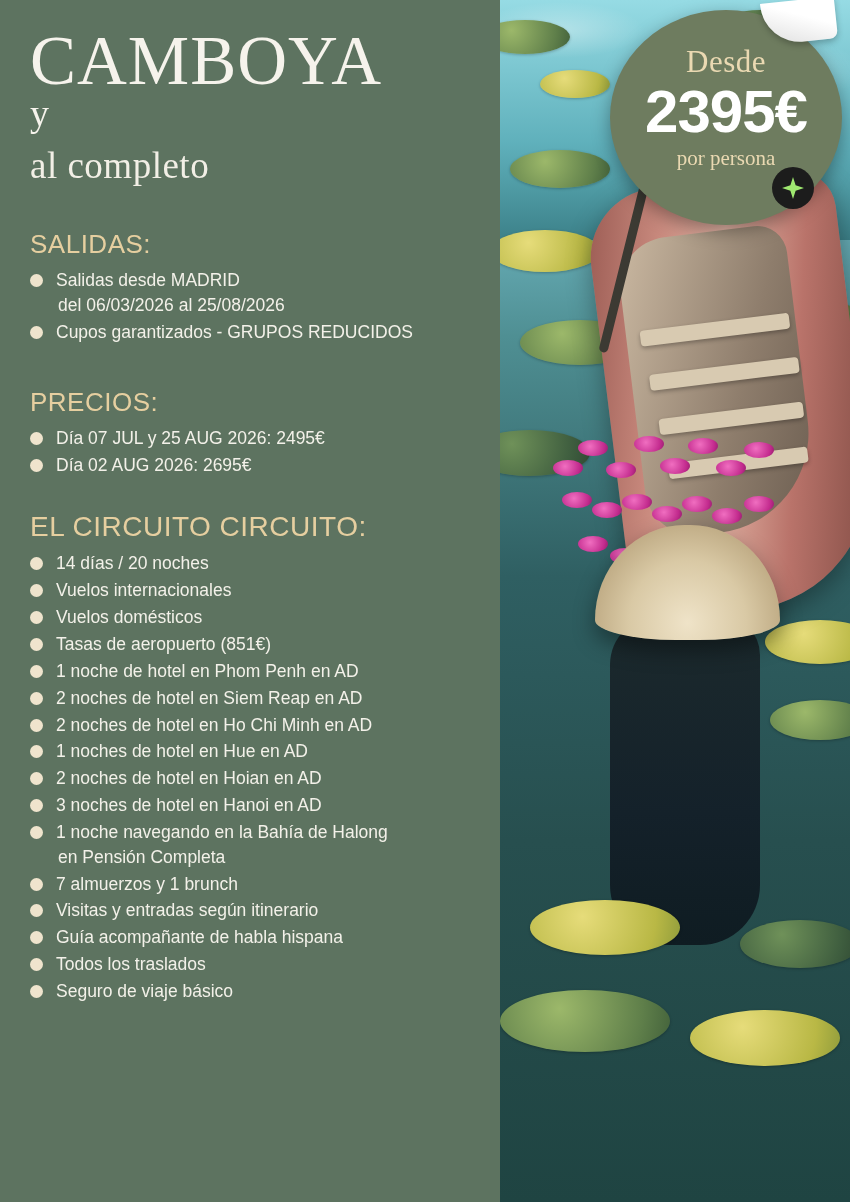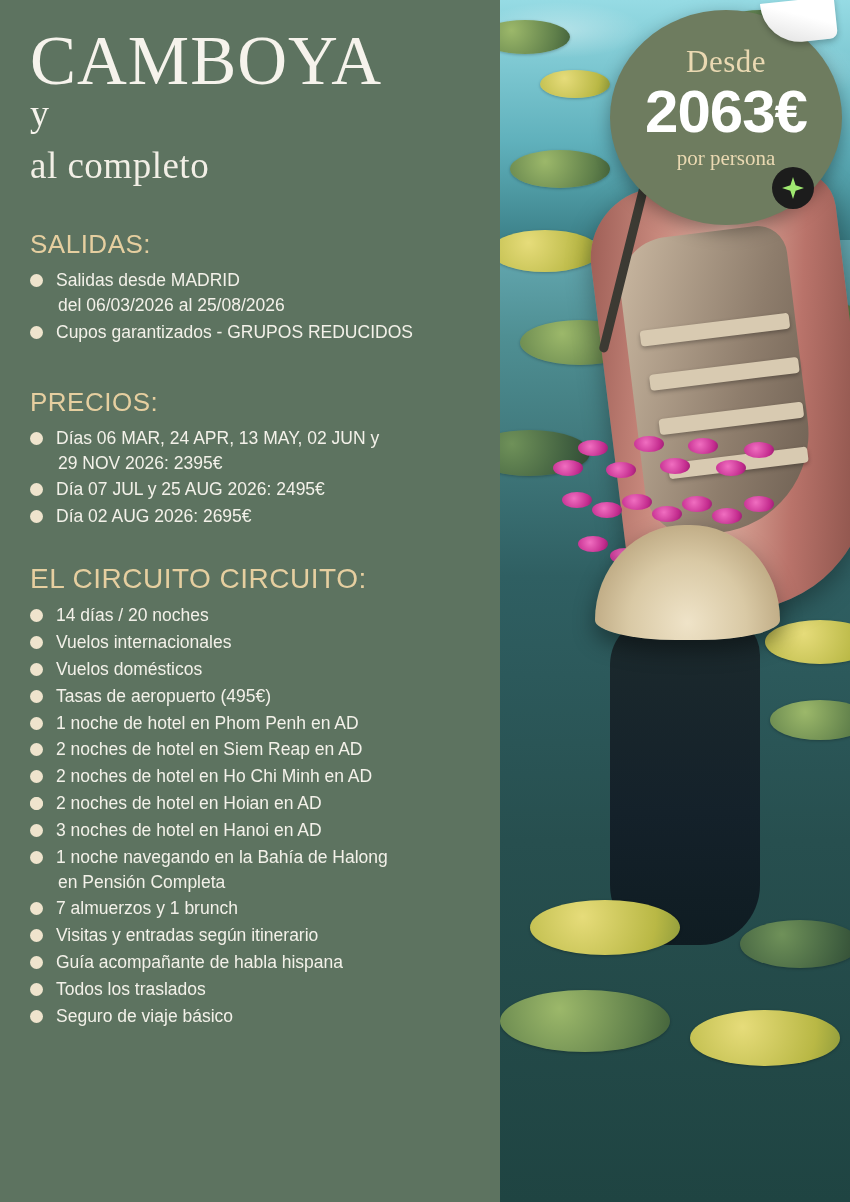--- a/index.html
+++ b/index.html
@@ -189,43 +189,38 @@
       <li>
         <span class="dot"></span>
         <span>Cupos garantizados - GRUPOS REDUCIDOS</span>
       </li>
     </ul>
 
     <div class="section-title">PRECIOS:</div>
     <ul class="bullets">
       <li>
         <span class="dot"></span>
-        <span>Días 06 MAR, 24 APR, 13 MAY, 02 JUN y</span>
-        <span class="l2">29 NOV 2026: 2395€</span>
-      </li>
-      <li>
-        <span class="dot"></span>
         <span>Día 07 JUL y 25 AUG 2026: 2495€</span>
       </li>
       <li>
         <span class="dot"></span>
         <span>Día 02 AUG 2026: 2695€</span>
       </li>
     </ul>
 
     <div class="section-title big">EL CIRCUITO CIRCUITO:</div>
     <ul class="bullets tight">
       <li><span class="dot"></span><span>14 días / 20 noches</span></li>
       <li><span class="dot"></span><span>Vuelos internacionales</span></li>
       <li><span class="dot"></span><span>Vuelos domésticos</span></li>
-      <li><span class="dot"></span><span>Tasas de aeropuerto (495€)</span></li>
+      <li><span class="dot"></span><span>Tasas de aeropuerto (851€)</span></li>
       <li><span class="dot"></span><span>1 noche de hotel en Phom Penh en AD</span></li>
       <li><span class="dot"></span><span>2 noches de hotel en Siem Reap en AD</span></li>
       <li><span class="dot"></span><span>2 noches de hotel en Ho Chi Minh en AD</span></li>
-      <li><span class="dot"></span></li>
+      <li><span class="dot"></span><span>1 noches de hotel en Hue en AD</span></li>
       <li><span class="dot"></span><span>2 noches de hotel en Hoian en AD</span></li>
       <li><span class="dot"></span><span>3 noches de hotel en Hanoi en AD</span></li>
       <li>
         <span class="dot"></span>
         <span>1 noche navegando en la Bahía de Halong</span>
         <span class="l2">en Pensión Completa</span>
       </li>
       <li><span class="dot"></span><span>7 almuerzos y 1 brunch</span></li>
       <li><span class="dot"></span><span>Visitas y entradas según itinerario</span></li>
       <li><span class="dot"></span><span>Guía acompañante de habla hispana</span></li>
@@ -284,21 +279,21 @@
 
     <div class="pad y" style="left:30px; top:900px; width:150px; height:55px;"></div>
     <div class="pad" style="left:0px;  top:990px; width:170px; height:62px;"></div>
     <div class="pad y" style="left:190px;top:1010px; width:150px; height:56px;"></div>
     <div class="pad d" style="left:240px;top:920px; width:120px; height:48px;"></div>
 
   </div>
 
   <div class="badge">
     <div class="desde">Desde</div>
-    <div class="price">2063€</div>
+    <div class="price">2395€</div>
     <div class="per">por persona</div>
     <div class="badge-logo">
         <div class="star"></div>
       </div>
   </div>
   <div class="corner-fold"></div>
 
 </div>
 
 </body></html>

